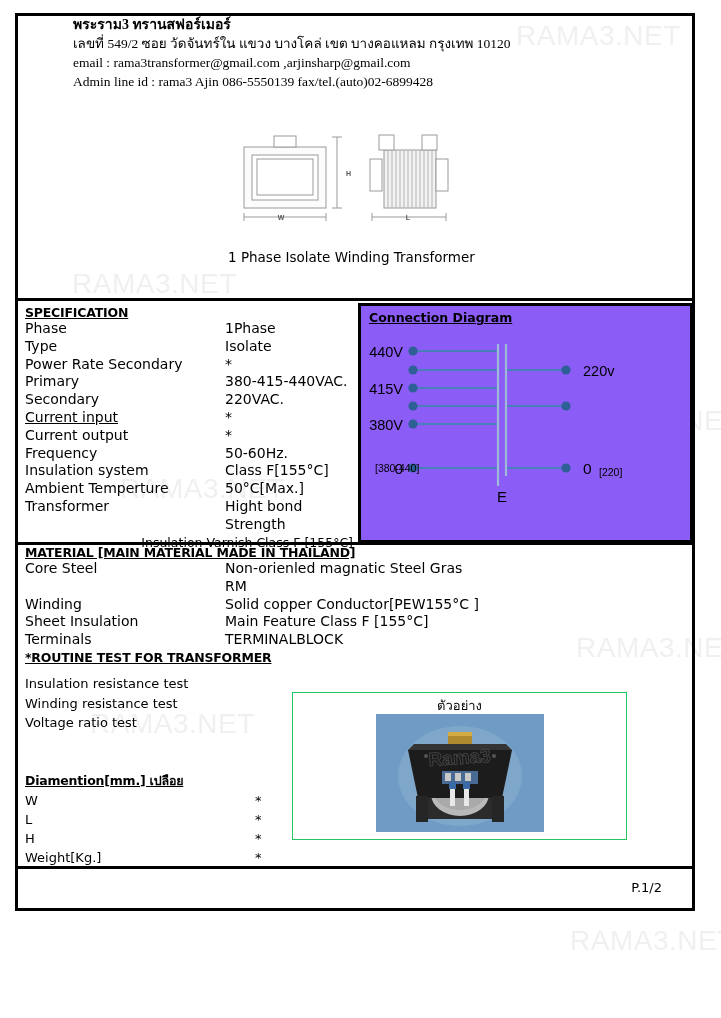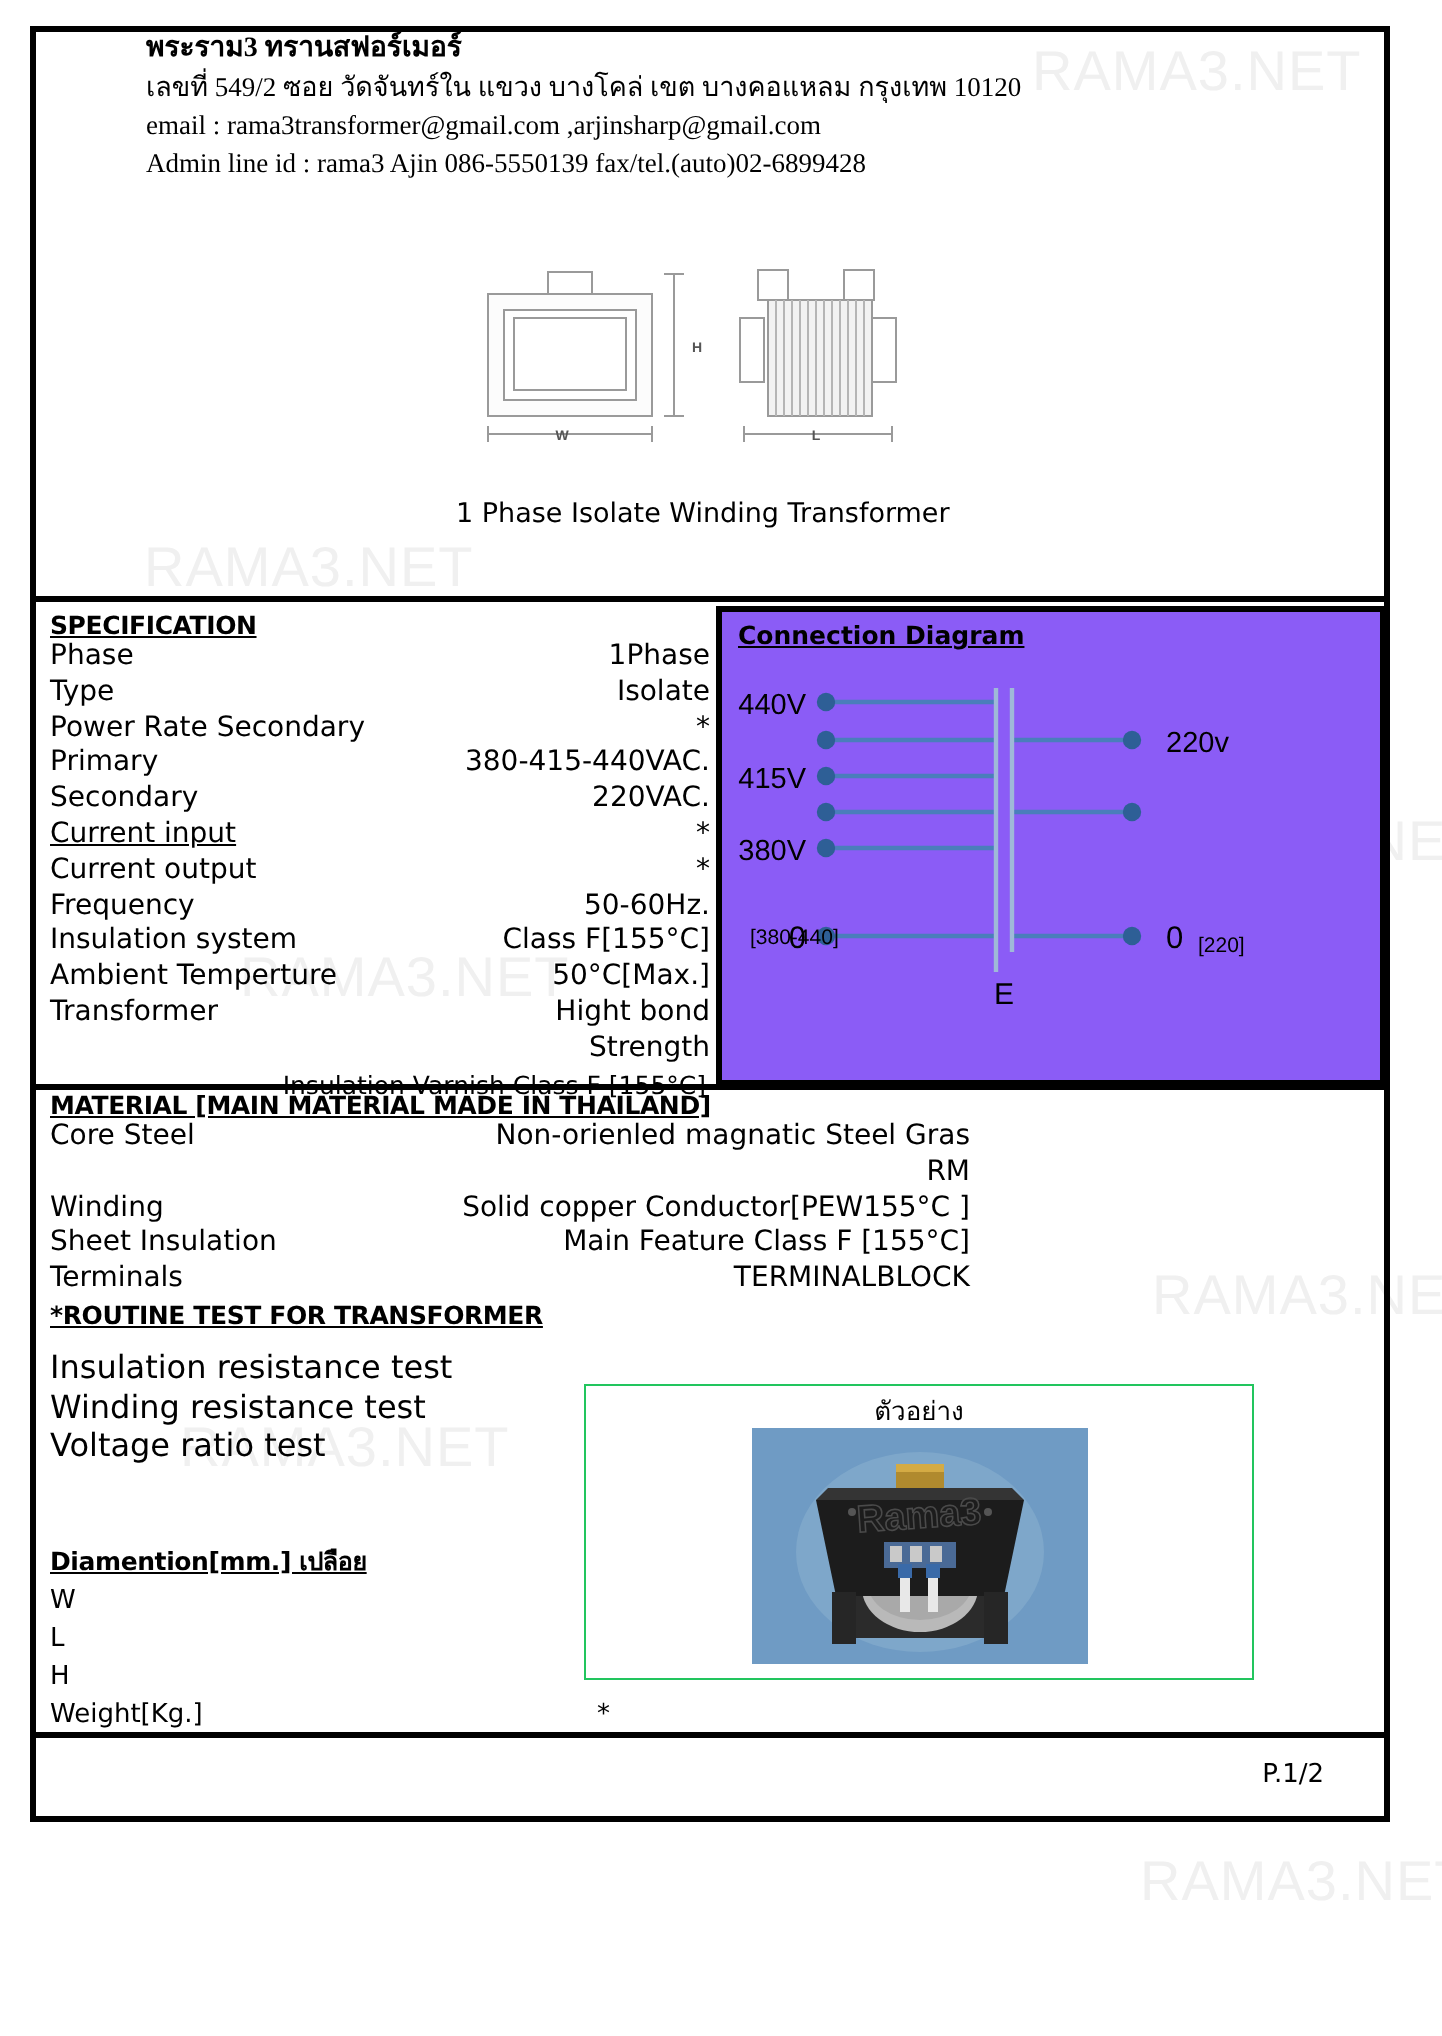--- a/index.html
+++ b/index.html
@@ -26,35 +26,35 @@
 
   
   .hrule{position:absolute;left:15px;height:3px;background:#000;z-index:3;}
 
   .sechead{font-weight:bold;font-size:12.5px;text-decoration:underline;letter-spacing:-.2px;}
 
   
   .spec{position:absolute;left:25px;top:305px;width:330px;z-index:3;}
   .row{display:flex;font-size:14px;line-height:17.8px;}
   .row .k{width:200px;}
-  .row .v{flex:1;text-align:right;}
+  .row .v{flex:1;}
   .contline{font-size:12.5px;line-height:17.8px;text-align:right;padding-right:2px;}
 
   
   .cdbox{position:absolute;left:358px;top:303px;width:335px;height:240px;border:3px solid #000;box-sizing:border-box;background:#8b5cf6;z-index:3;}
   .cdtitle{position:absolute;left:8px;top:4px;font-weight:bold;font-size:12.5px;text-decoration:underline;}
   .cd svg{position:absolute;left:0;top:0;}
 
   
   .mat{position:absolute;left:25px;top:545px;width:460px;z-index:3;}
   .mat .row .k{width:200px;}
 
   
   .rt{position:absolute;left:25px;top:650px;width:300px;z-index:3;}
-  .rtlist{font-size:16px;line-height:19.5px;}
+  .rtlist{font-size:13px;line-height:19.5px;}
 
   
   .dim{position:absolute;left:25px;top:771px;width:280px;z-index:3;}
   .dim .row{font-size:13px;line-height:19px;}
   .dim .row .k{width:230px;}
 
   
   .photo{position:absolute;left:292px;top:692px;width:335px;height:148px;border:1px solid #22c55e;box-sizing:border-box;background:#fff;z-index:3;}
   .photo .ttl{text-align:center;font-size:13px;padding-top:2px;}
   .photo .img{position:absolute;left:83px;top:21px;width:168px;height:118px;background:#6f9bc4;}

